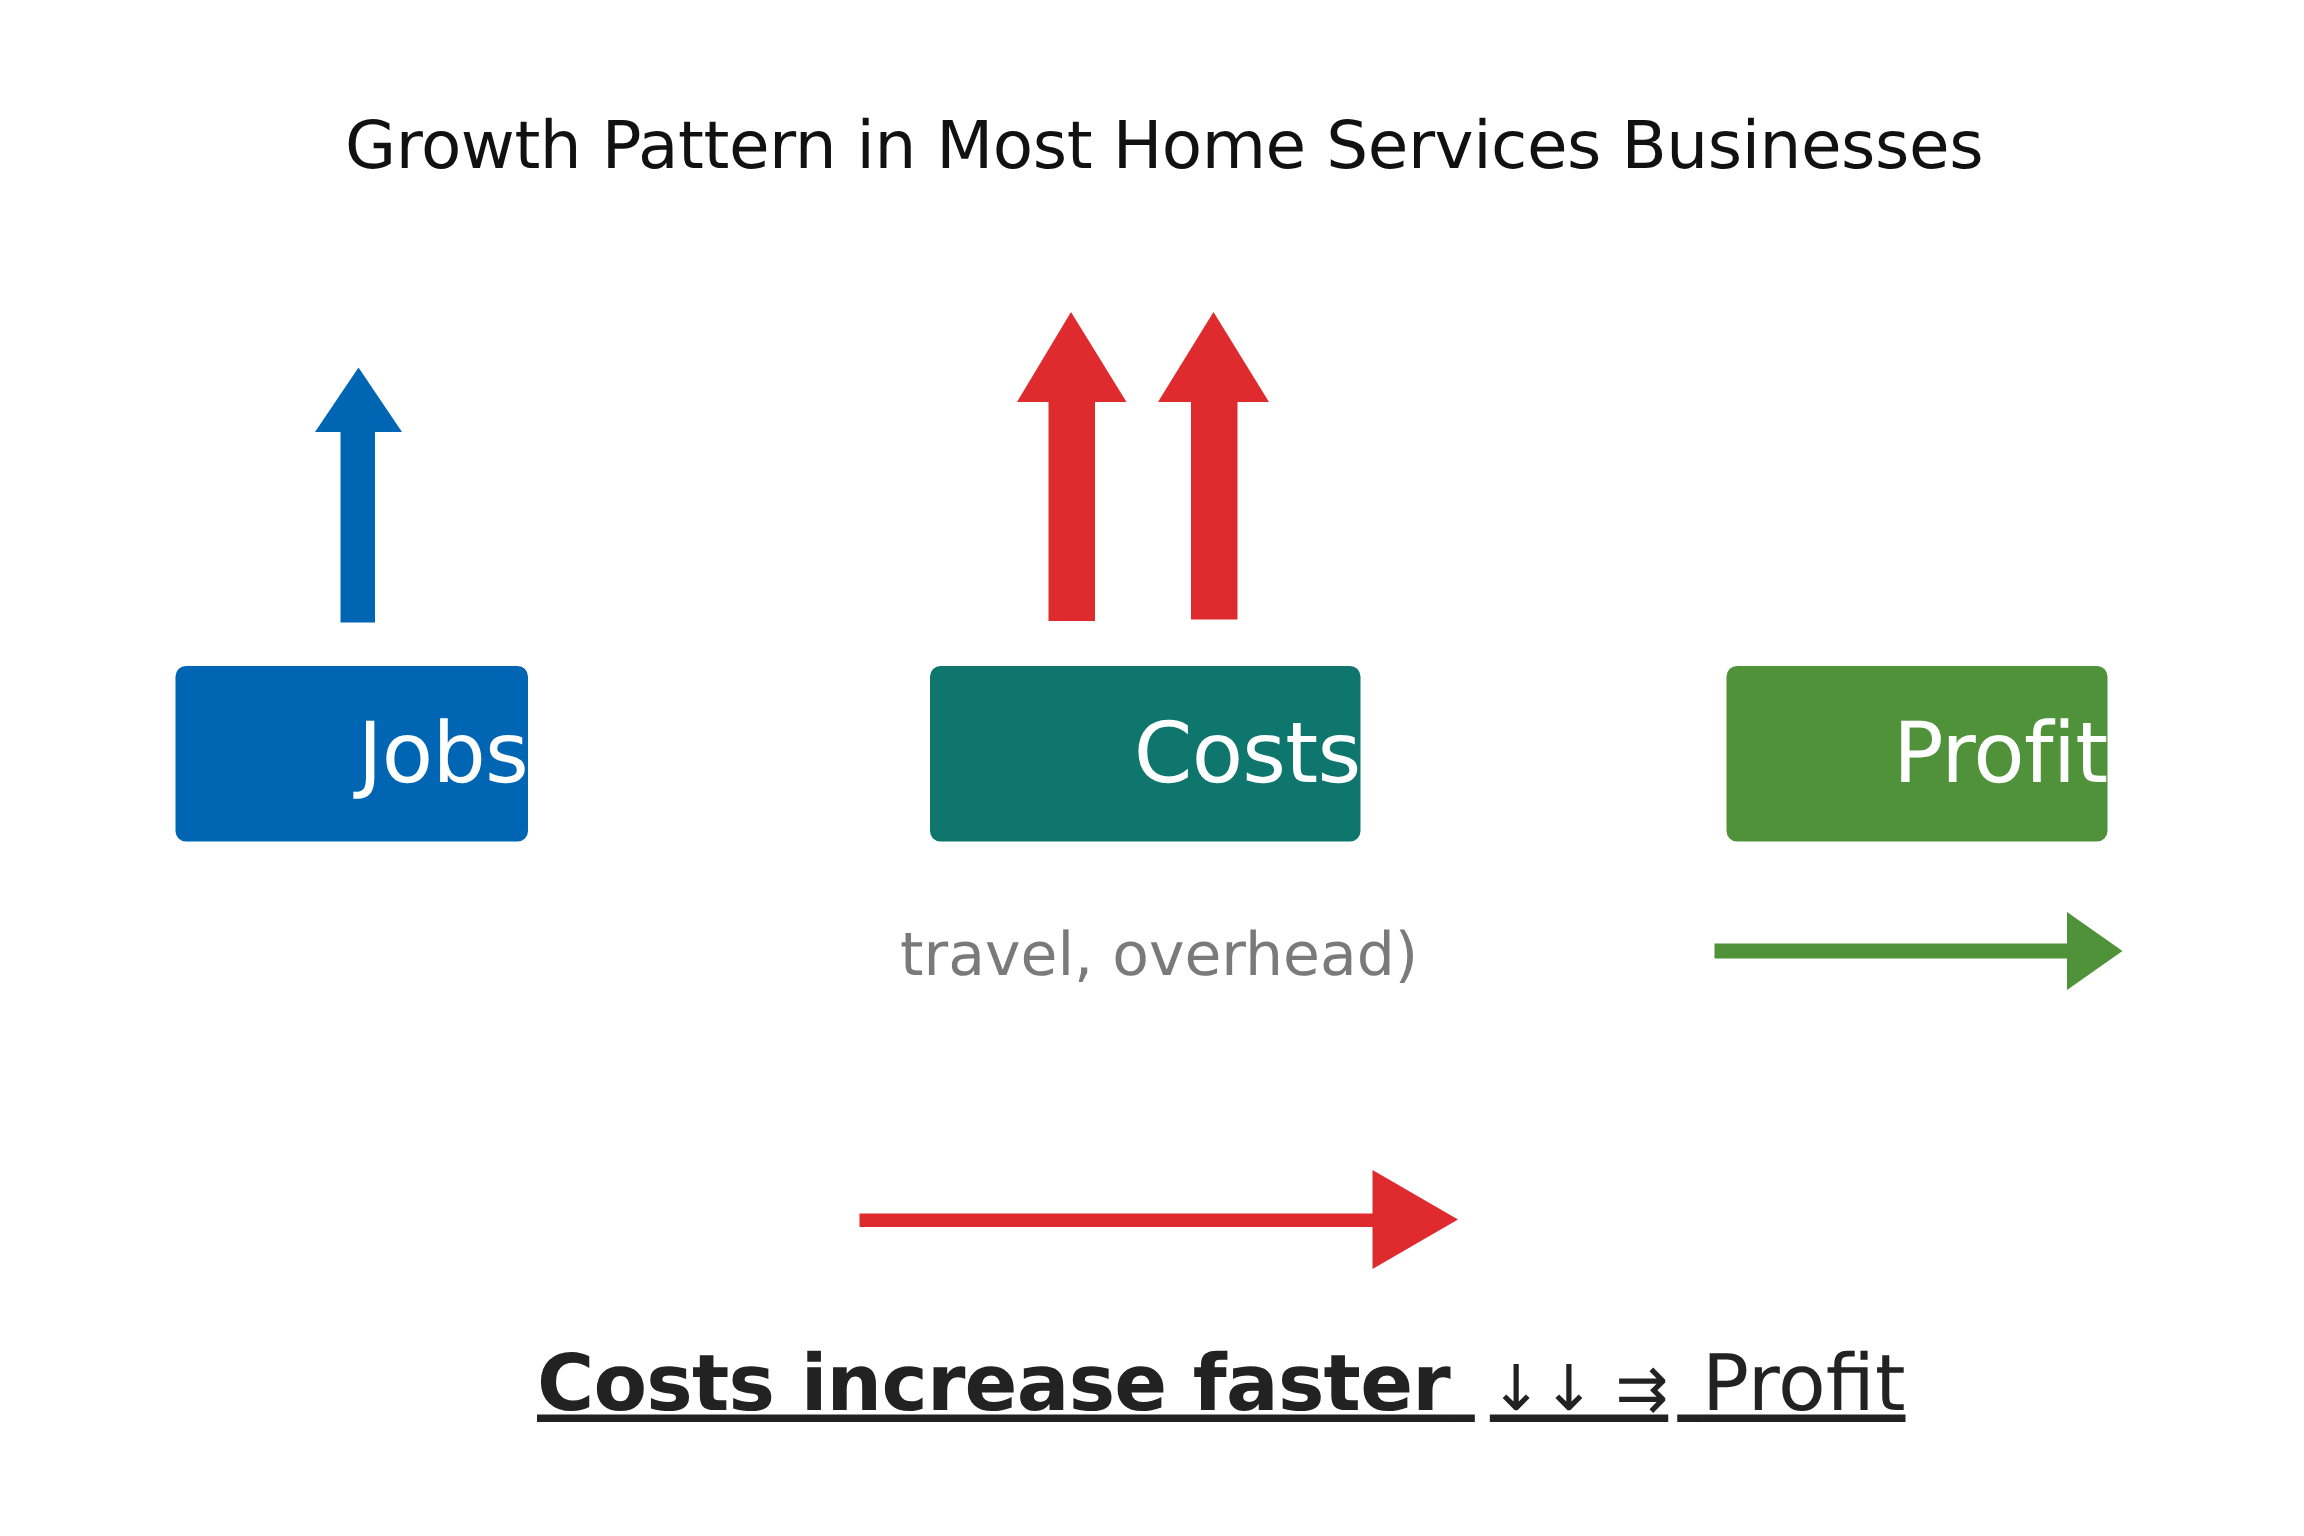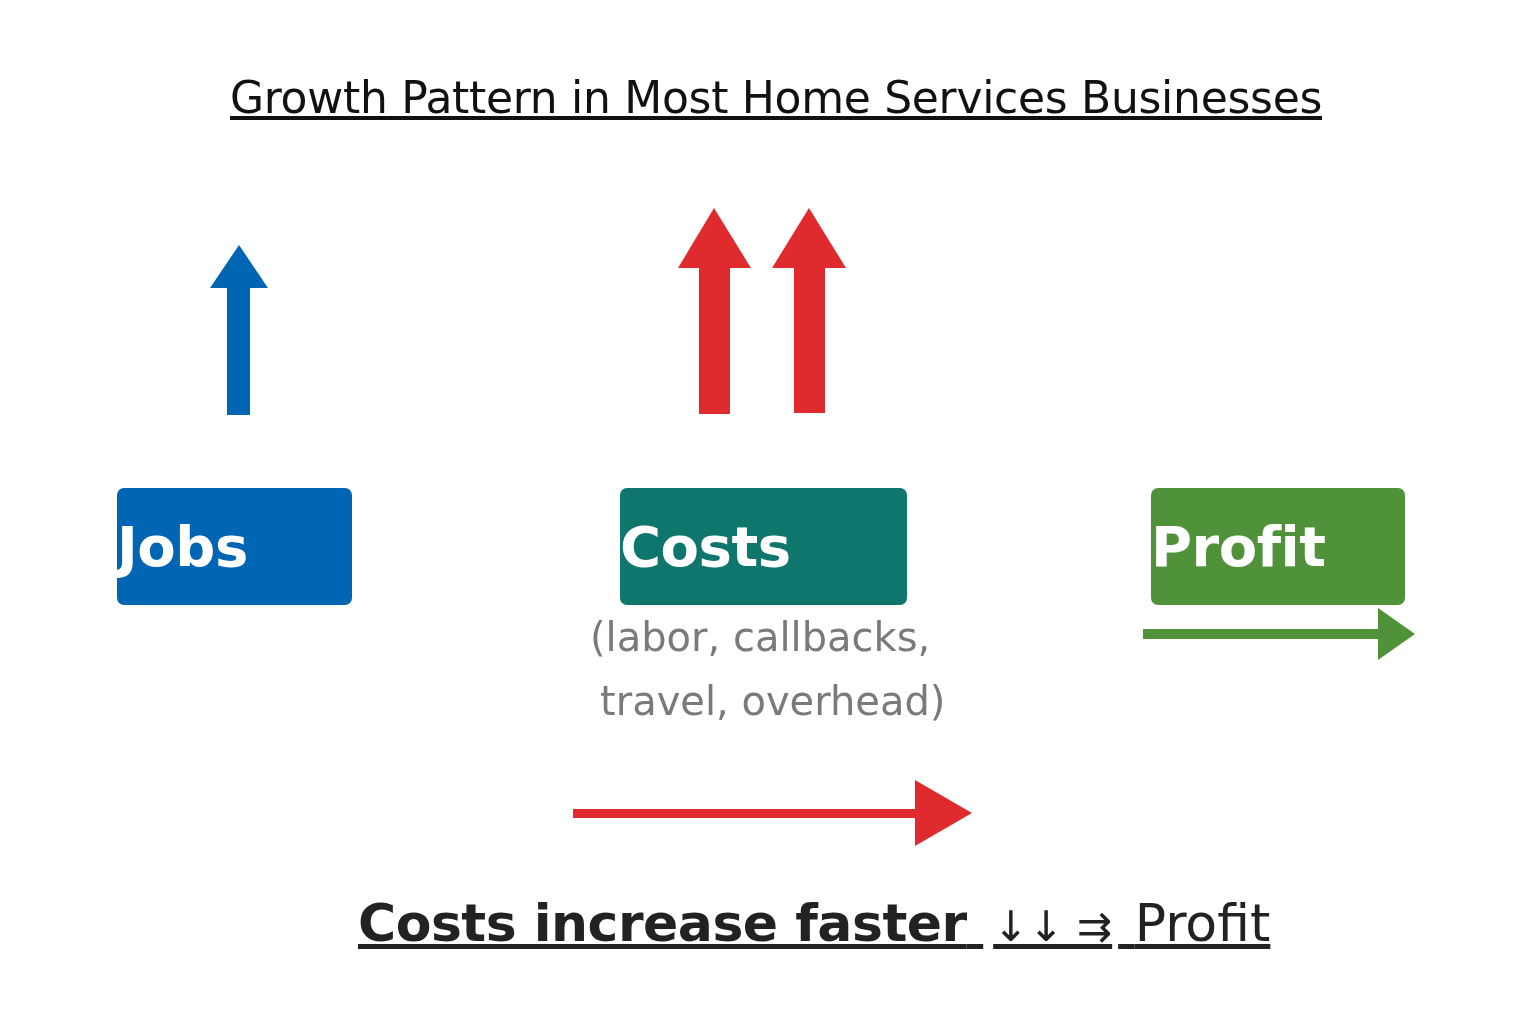--- a/index.html
+++ b/index.html
@@ -5,26 +5,25 @@
     html, body { margin: 0; padding: 0; }
     body {
       width: 1536px; height: 1024px; position: relative; overflow: hidden;
       background: #ffffff;
       font-family: "DejaVu Sans", "Liberation Sans", sans-serif;
     }
     .title {
       position: absolute; left: 230px; top: 72px; width: 1200px;
       font-size: 44px; font-weight: 500; color: #111111; white-space: nowrap;
       letter-spacing: -0.3px;
-      text-decoration: underline;
     }
     .box {
       position: absolute; border-radius: 7px; color: #ffffff;
-      display: flex; align-items: center; justify-content: flex-start;
-      font-size: 56px; font-weight: bold; letter-spacing: -0.5px; margin-top: 44px;
+      display: flex; align-items: center; justify-content: flex-end;
+      font-size: 56px; font-weight: normal; letter-spacing: -0.5px;
     }
     .jobs { left: 117px; top: 444px; width: 235px; height: 117px; background: #0066b3; }
     .costs { left: 620px; top: 444px; width: 287px; height: 117px; background: #0f766e; }
     .profit { left: 1151px; top: 444px; width: 254px; height: 117px; background: #4f923a; }
     svg.arrows { position: absolute; left: 0; top: 0; }
     .sub {
       position: absolute; left: 590px; top: 605px; width: 400px;
       font-size: 40px; color: #7a7a7a; line-height: 64px; white-space: nowrap;
     }
     .sub .l2 { display: block; padding-left: 10px; }
@@ -71,21 +70,20 @@
 
 <div class="box costs">
   <span>Costs</span>
 </div>
 
 <div class="box profit">
   <span>Profit</span>
 </div>
 
 <div class="sub">
-  <span>(labor, callbacks,</span>
   <span class="l2">travel, overhead)</span>
 </div>
 
 <div class="conclusion">
   <span class="bold">Costs increase faster</span>
   <span class="syms">↓↓ ⇉</span>
   <span>Profit</span>
 </div>
 
 </body></html>

